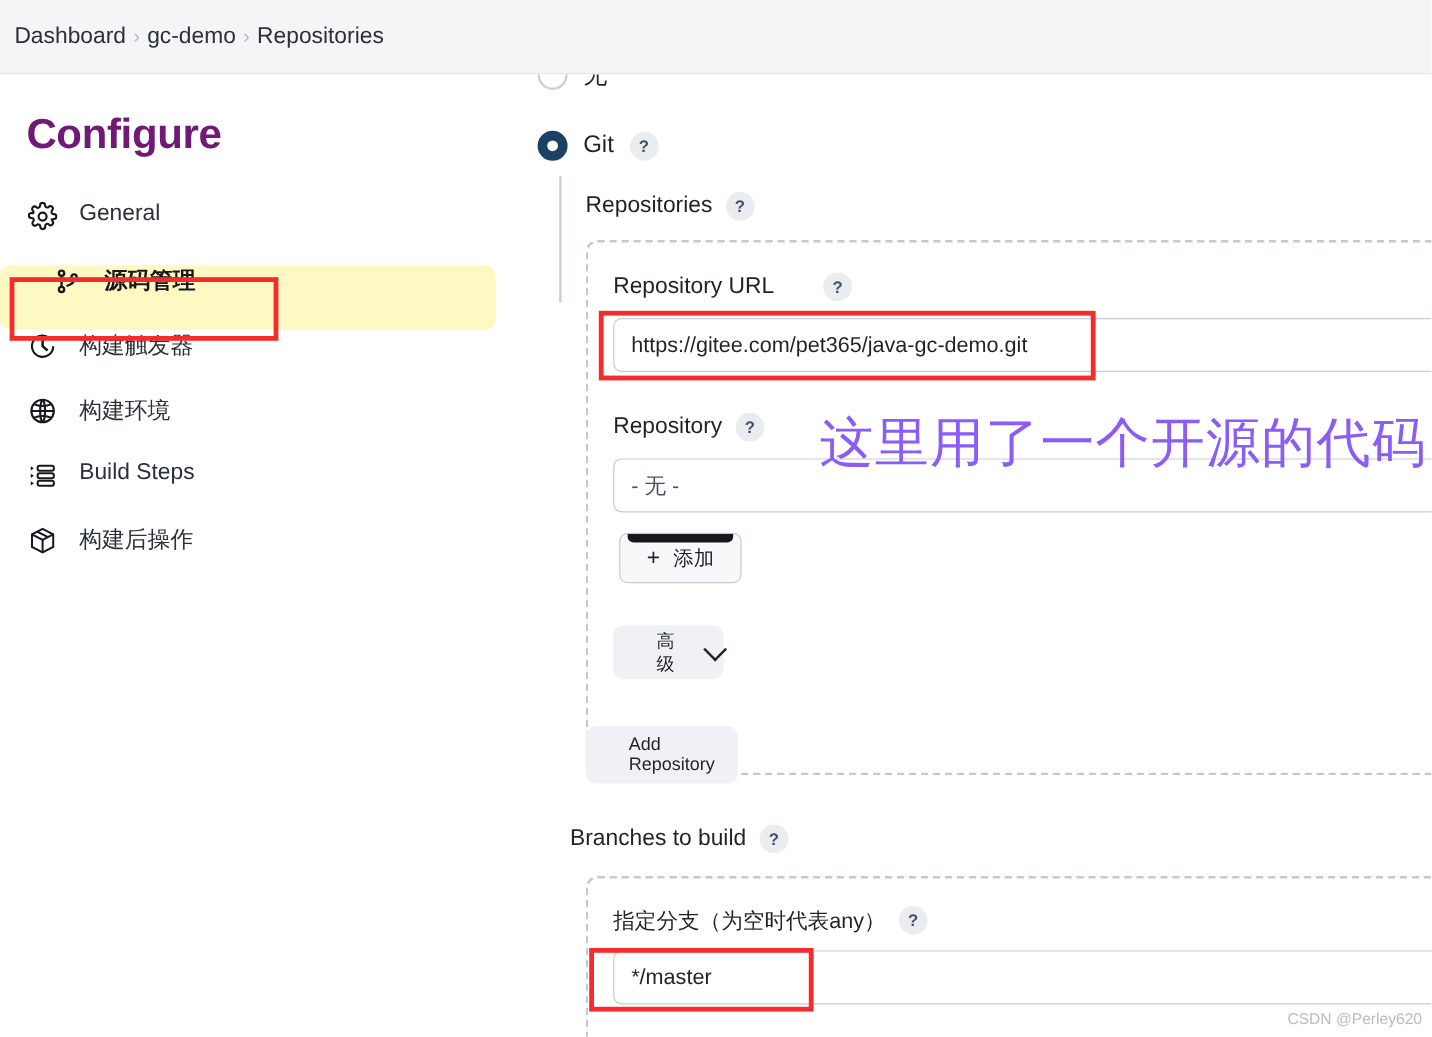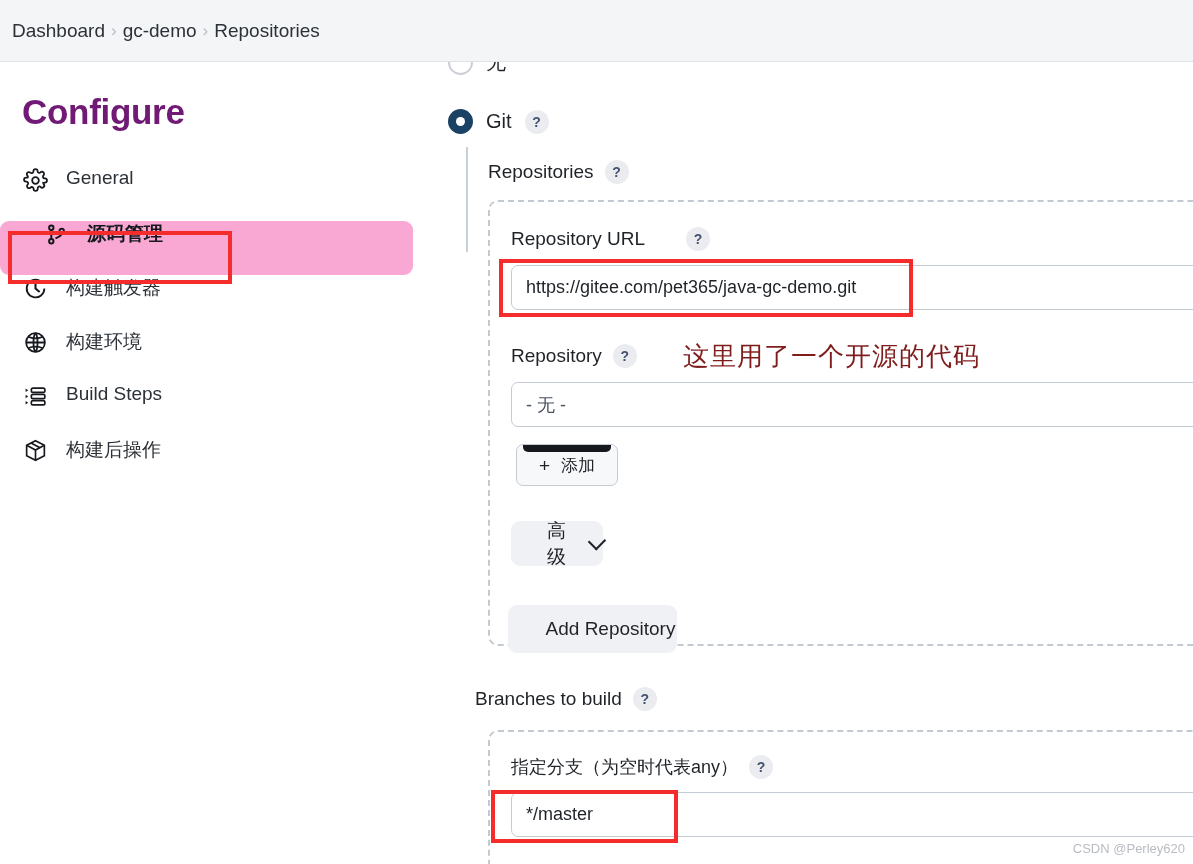--- a/index.html
+++ b/index.html
@@ -68,21 +68,21 @@
   .nav-item {
     position: relative;
     height: 54px;
     margin-right: 27px;
     display: flex;
     padding-left: 22px;
     border-radius: 9px;
     box-sizing: border-box;
     cursor: pointer;
   }
-  .nav-item.active { background: #f9a8d4; padding-left: 43px; }
+  .nav-item.active { background: #fef9c3; padding-left: 43px; }
   .nav-icon {
     width: 26px; height: 26px;
     flex: 0 0 26px;
     display: flex;
     align-items: center;
     justify-content: center;
     color: #16181d;
   }
   .nav-icon svg { display: block; }
   .nav-label {
@@ -233,21 +233,21 @@
   .pill-btn {
     position: absolute;
     box-sizing: border-box;
     background: #f0f1f4;
     border: none;
     border-radius: 9px;
     display: flex;
     align-items: center;
     justify-content: center;
     gap: 13px;
-    font-size: 19px;
+    font-size: 15px;
     color: #1f2328;
     cursor: pointer;
     font-family: "Liberation Sans", "DejaVu Sans", sans-serif;
     padding-left: 36px;
   }
   .chev {
     display: inline-block;
     width: 12px; height: 12px;
     border-right: 2.4px solid #1f2328;
     border-bottom: 2.4px solid #1f2328;
@@ -257,22 +257,22 @@
   
   .anno-box {
     position: absolute;
     border: 4px solid #f52c2c;
     box-sizing: border-box;
     pointer-events: none;
     background: transparent;
   }
   #anno-text {
     position: absolute;
-    color: #7f1d1d;
-    font-size: 26px;
+    color: #8b5cf6;
+    font-size: 45px;
     white-space: nowrap;
     letter-spacing: 1px;
   }
   #watermark {
     position: absolute;
     right: 8px; bottom: 8px;
     font-size: 13px;
     color: #b9bcc2;
     white-space: nowrap;
   }
@@ -407,21 +407,21 @@
   <div class="add-btn" style="left:76px; top:382px; width:102px; height:42px;">
     <span class="plus">+</span>
     <span>添加</span>
   </div>
 
   <div class="pill-btn" style="left:71px; top:459px; width:92px; height:45px;">
     <span>高级</span>
     <span class="chev"></span>
   </div>
 
-  <div class="pill-btn" style="left:48px; top:543px; width:169px; height:48px;margin-left:20px;">
+  <div class="pill-btn" style="left:48px; top:543px; width:127px; height:48px;">
     <span>Add Repository</span>
   </div>
 
   <div class="field-label" style="left:35px; top:625px;">
     <span>Branches to build</span>
     <span class="help-badge">?</span>
   </div>
 
   <div class="dashed-panel" style="left:48px; top:668px; width:760px; height:160px;"></div>
 

